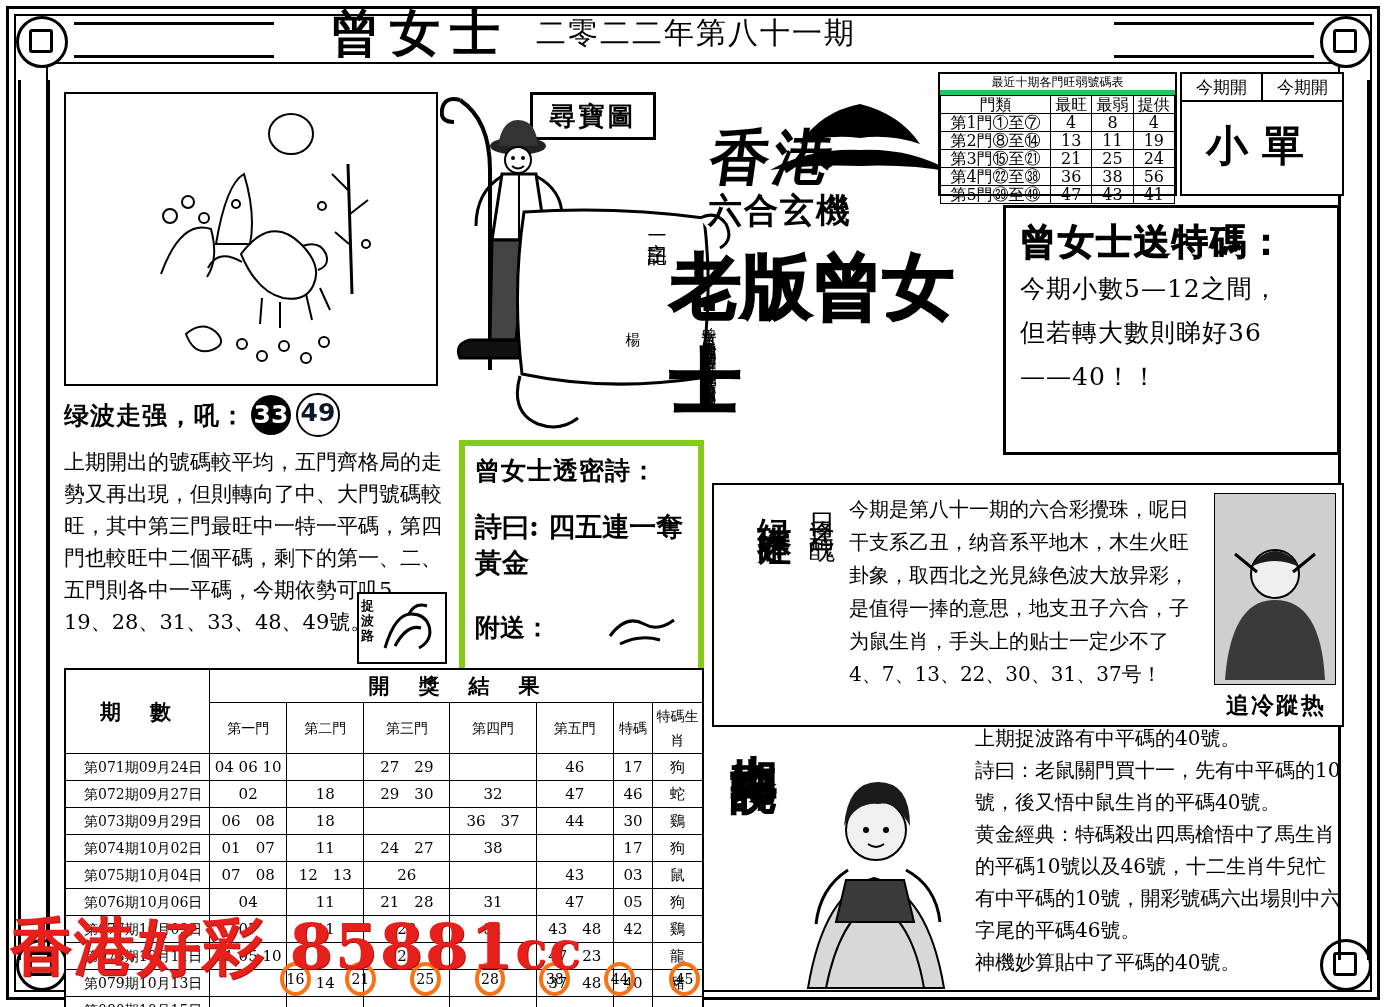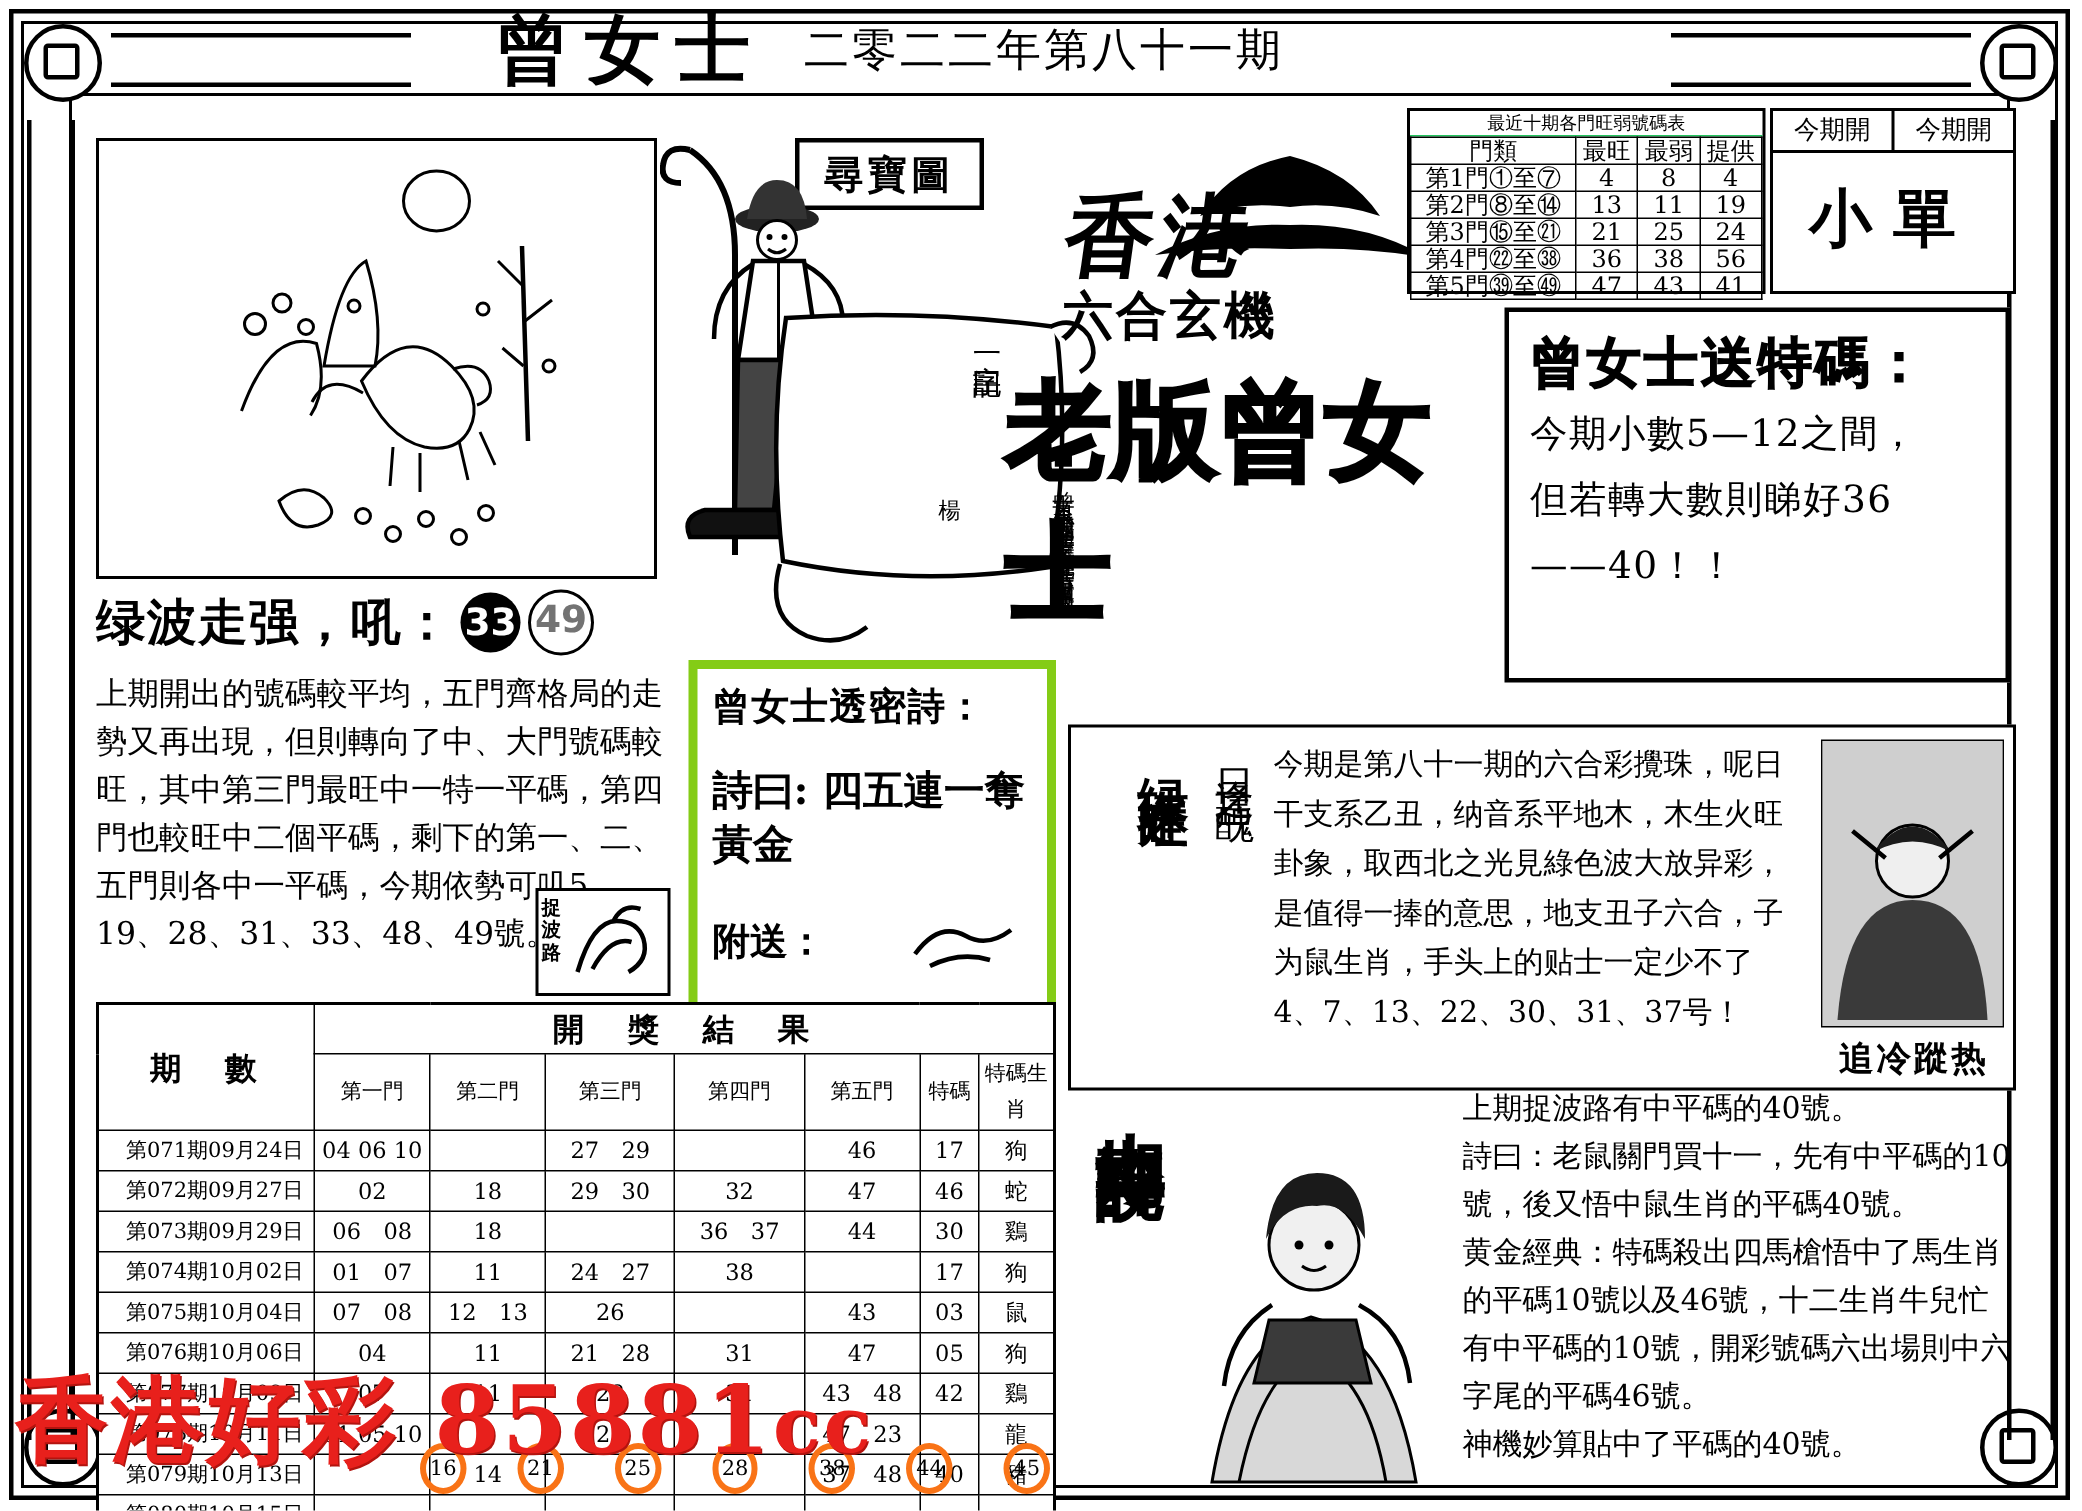--- a/index.html
+++ b/index.html
@@ -24,23 +24,23 @@
   .hdr{position:absolute;left:330px;top:4px;width:840px;height:58px;display:flex;align-items:center;}
   .hdr-title{font-family:"DejaVu Serif","Liberation Serif",serif;font-weight:bold;font-size:50px;letter-spacing:10px;}
   .hdr-sub{font-family:"DejaVu Serif","Liberation Serif",serif;font-size:30px;margin-left:26px;letter-spacing:2px;}
 
   
   .sketch{position:absolute;left:64px;top:92px;width:370px;height:290px;border:2px solid #000;background:#fff;overflow:hidden;}
   .sketch svg{position:absolute;left:0;top:0;}
 
   
   .greenline{position:absolute;left:64px;top:392px;width:380px;height:46px;display:flex;align-items:center;}
-  .greenline .txt{font-family:"DejaVu Serif","Liberation Serif",serif;font-weight:bold;font-size:33px;letter-spacing:1px;}
+  .greenline .txt{font-family:"DejaVu Serif","Liberation Serif",serif;font-weight:bold;font-size:25px;letter-spacing:1px;}
   .ball{display:inline-block;width:40px;height:40px;border-radius:50%;background:#000;color:#fff;font-size:25px;font-weight:bold;text-align:center;line-height:40px;margin-left:5px;}
-  .ball.w{background:#fff;color:#737373;border:2px solid #000;line-height:36px;}
+  .ball.w{background:#fff;color:#0f172a;border:2px solid #000;line-height:36px;}
 
   
   .lpara{position:absolute;left:64px;top:446px;width:380px;font-family:"DejaVu Serif","Liberation Serif",serif;font-size:21px;line-height:32px;letter-spacing:0px;}
 
   
   .stamp{position:absolute;left:357px;top:592px;width:86px;height:68px;border:2px solid #000;background:#fff;}
   .stamp .lbl{position:absolute;left:2px;top:4px;width:18px;font-size:13px;line-height:15px;font-weight:bold;}
   .stamp svg{position:absolute;left:20px;top:4px;}
 
   
@@ -58,21 +58,21 @@
 
   
   .logo{position:absolute;left:680px;top:100px;width:340px;height:360px;}
   .logo .hk{position:absolute;left:30px;top:18px;font-family:"DejaVu Serif","Liberation Serif",serif;font-weight:bold;font-size:60px;letter-spacing:4px;transform:skewX(-8deg);}
   .logo .lh{position:absolute;left:28px;top:88px;font-family:"DejaVu Serif","Liberation Serif",serif;font-weight:bold;font-size:34px;letter-spacing:2px;}
   .logo .lb{position:absolute;left:-10px;top:140px;font-family:"DejaVu Serif","Liberation Serif",serif;font-weight:bold;font-size:71px;letter-spacing:0px;-webkit-text-stroke:2px #000;}
   .logo .sunray{position:absolute;left:60px;top:0px;}
 
   
   .tenth{position:absolute;left:938px;top:72px;width:235px;height:120px;border:2px solid #000;background:#fff;font-size:11px;}
-  .tenth .cap{text-align:center;font-size:12px;border-bottom:1px solid #22c55e;line-height:16px;font-family:"DejaVu Serif","Liberation Serif",serif;}
+  .tenth .cap{text-align:center;font-size:12px;border-bottom:5px solid #22c55e;line-height:16px;font-family:"DejaVu Serif","Liberation Serif",serif;}
   .tenth table{width:100%;border-collapse:collapse;font-family:"DejaVu Serif","Liberation Serif",serif;}
   .tenth th,.tenth td{border:1px solid #000;text-align:center;font-size:16px;line-height:15px;font-weight:normal;}
 
   .openbox{position:absolute;left:1180px;top:72px;width:160px;height:120px;border:2px solid #000;background:#fff;}
   .openbox .row{display:flex;border-bottom:2px solid #000;}
   .openbox .row div{flex:1;text-align:center;font-family:"DejaVu Serif","Liberation Serif",serif;font-size:17px;line-height:26px;}
   .openbox .row div:first-child{border-right:2px solid #000;}
   .openbox .res{display:flex;align-items:center;justify-content:center;height:88px;font-family:"DejaVu Serif","Liberation Serif",serif;font-weight:bold;font-size:42px;letter-spacing:14px;}
 
   

